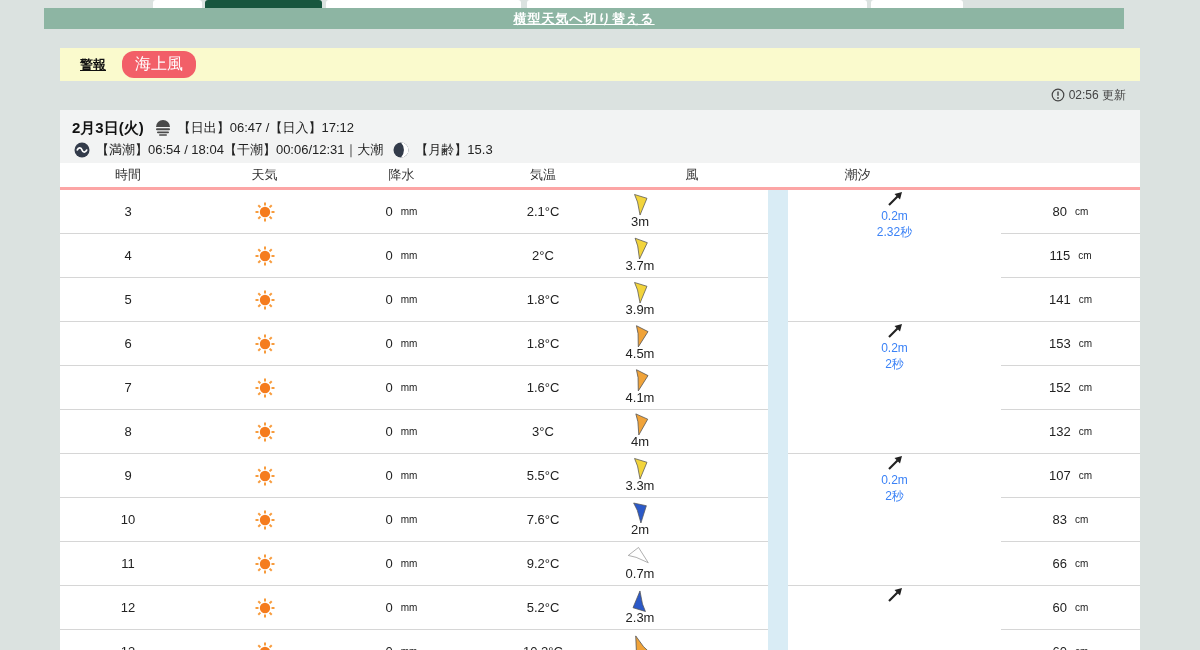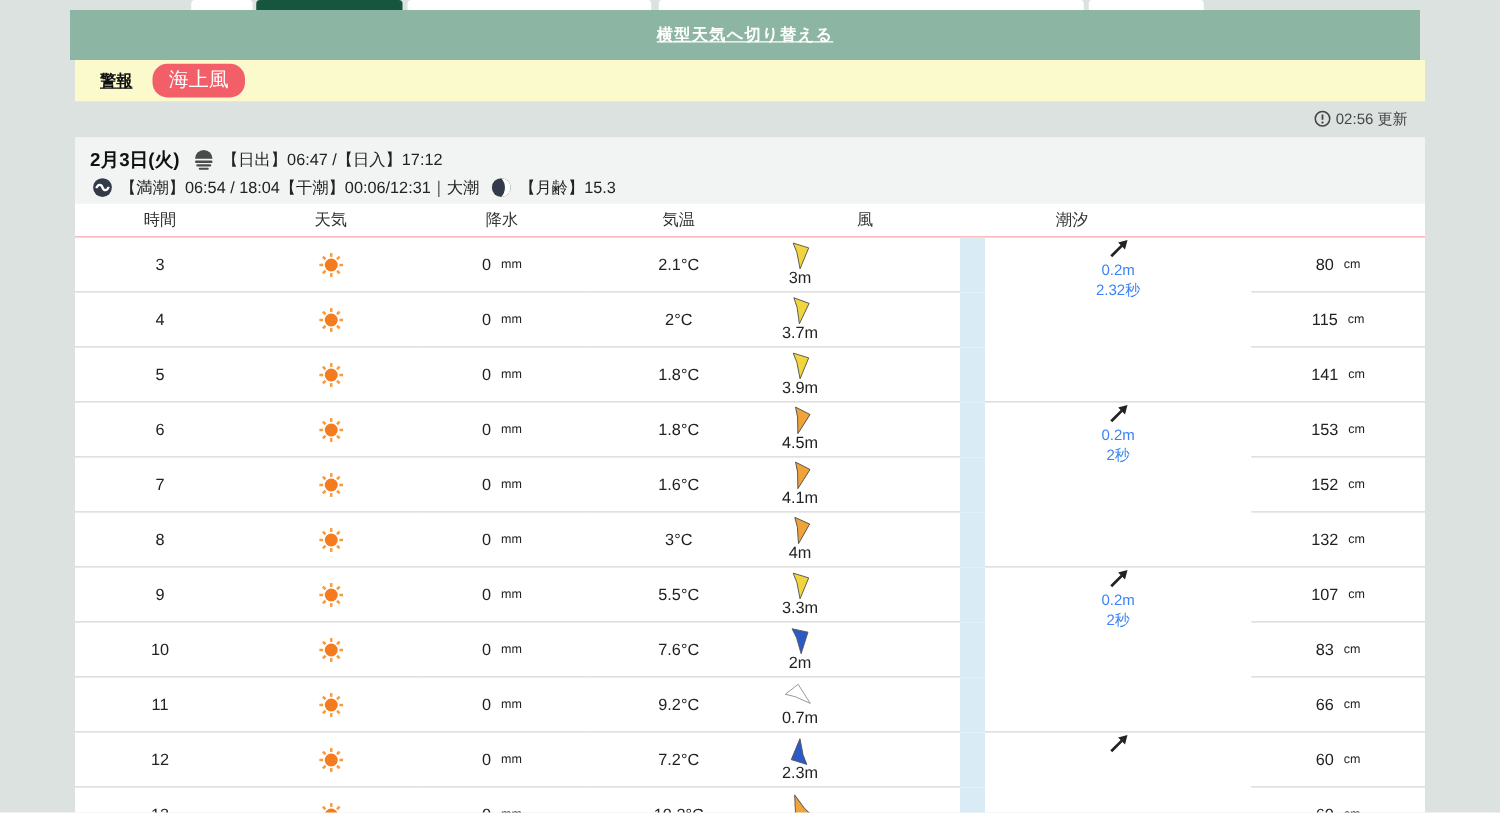--- a/index.html
+++ b/index.html
@@ -10,21 +10,21 @@
     color:#222;
     position:relative;
   }
   
   .tabstrip { position:absolute; top:0; left:0; width:1200px; height:8px; }
   .tabseg { position:absolute; top:0; height:8px; background:#ffffff; border-radius:3px 3px 0 0; }
   .tabseg.active { background:#17563e; }
 
   
   .switchbar {
-    position:absolute; left:56px; top:8px; width:1080px; height:40px;
+    position:absolute; left:44px; top:8px; width:1080px; height:21px;
     background:#8db5a3; display:flex; align-items:center; justify-content:center;
   }
   .switchlink { color:#ffffff; font-size:13px; font-weight:bold; text-decoration:underline; cursor:pointer; letter-spacing:1px; }
 
   
   .alertbar {
     position:absolute; left:60px; top:48px; width:1080px; height:33px;
     background:#fafacd; display:flex; align-items:center; padding-left:20px;
   }
   .alert-label { font-size:13px; font-weight:bold; color:#111;text-decoration:underline; }
@@ -42,21 +42,21 @@
 
   
   .panel { position:absolute; left:60px; top:110px; width:1080px; height:560px; background:#ffffff; }
 
   .dayheader { height:53px; background:#f2f3f3; padding:7px 0 0 12px; }
   .dh-line { display:flex; align-items:center; height:22px; font-size:13px; color:#222; }
   .dh-date { font-size:15px; font-weight:bold; color:#111; margin-right:8px; }
   .dh-line svg { margin:0 6px 0 2px; }
 
   
-  .thead { display:flex; height:27px; border-bottom:1px solid #fca5a5; align-items:center; }
+  .thead { display:flex; height:27px; border-bottom:3px solid #fca5a5; align-items:center; }
   .th { font-size:13px; color:#333; text-align:center; }
   .c-time{width:136px}.c-weather{width:137px}.c-precip{width:137px}.c-temp{width:146px}
   .c-wind{width:152px}.c-band{width:20px}.c-wave{width:213px}.c-tide{width:139px}
 
   .tbody { position:relative; }
   .trow { display:flex; height:44px; }
   .td { display:flex; align-items:center; justify-content:center; font-size:13px; color:#222; }
   .bb { border-bottom:1px solid #d6d6d6; }
   .td.c-band { background:#d9ecf5; border-bottom:none; }
   .td.c-wave { border-bottom:none; }
@@ -496,21 +496,21 @@
           <rect x="0.5" y="9" width="3" height="2" transform="rotate(45 10 10)"></rect>
           <rect x="16.5" y="9" width="3" height="2" transform="rotate(45 10 10)"></rect>
         </g>
         <circle cx="10" cy="10" r="5.2" fill="#f57c1e"></circle>
       </svg>
     </div>
     <div class="td c-precip bb">
           <span>0</span>
           <span class="unit">mm</span>
         </div>
-    <div class="td c-temp bb">7.2°C</div>
+    <div class="td c-temp bb">5.2°C</div>
     <div class="td c-wind bb wind-td">
       <div class="wind-block">
         <svg class="wind-arrow" viewBox="0 0 22 26" style="transform-origin: 50% 50%; transform: rotate(185deg);">
           <path d="M4 2 L18 5 L12 24 L8 10 Z" fill="#2b59c8" stroke="#555" stroke-width="0.8" stroke-linejoin="round"></path>
         </svg>
         <span class="wind-speed">2.3m</span>
       </div>
     </div>
     <div class="td c-band"></div>
     <div class="td c-wave"></div>

